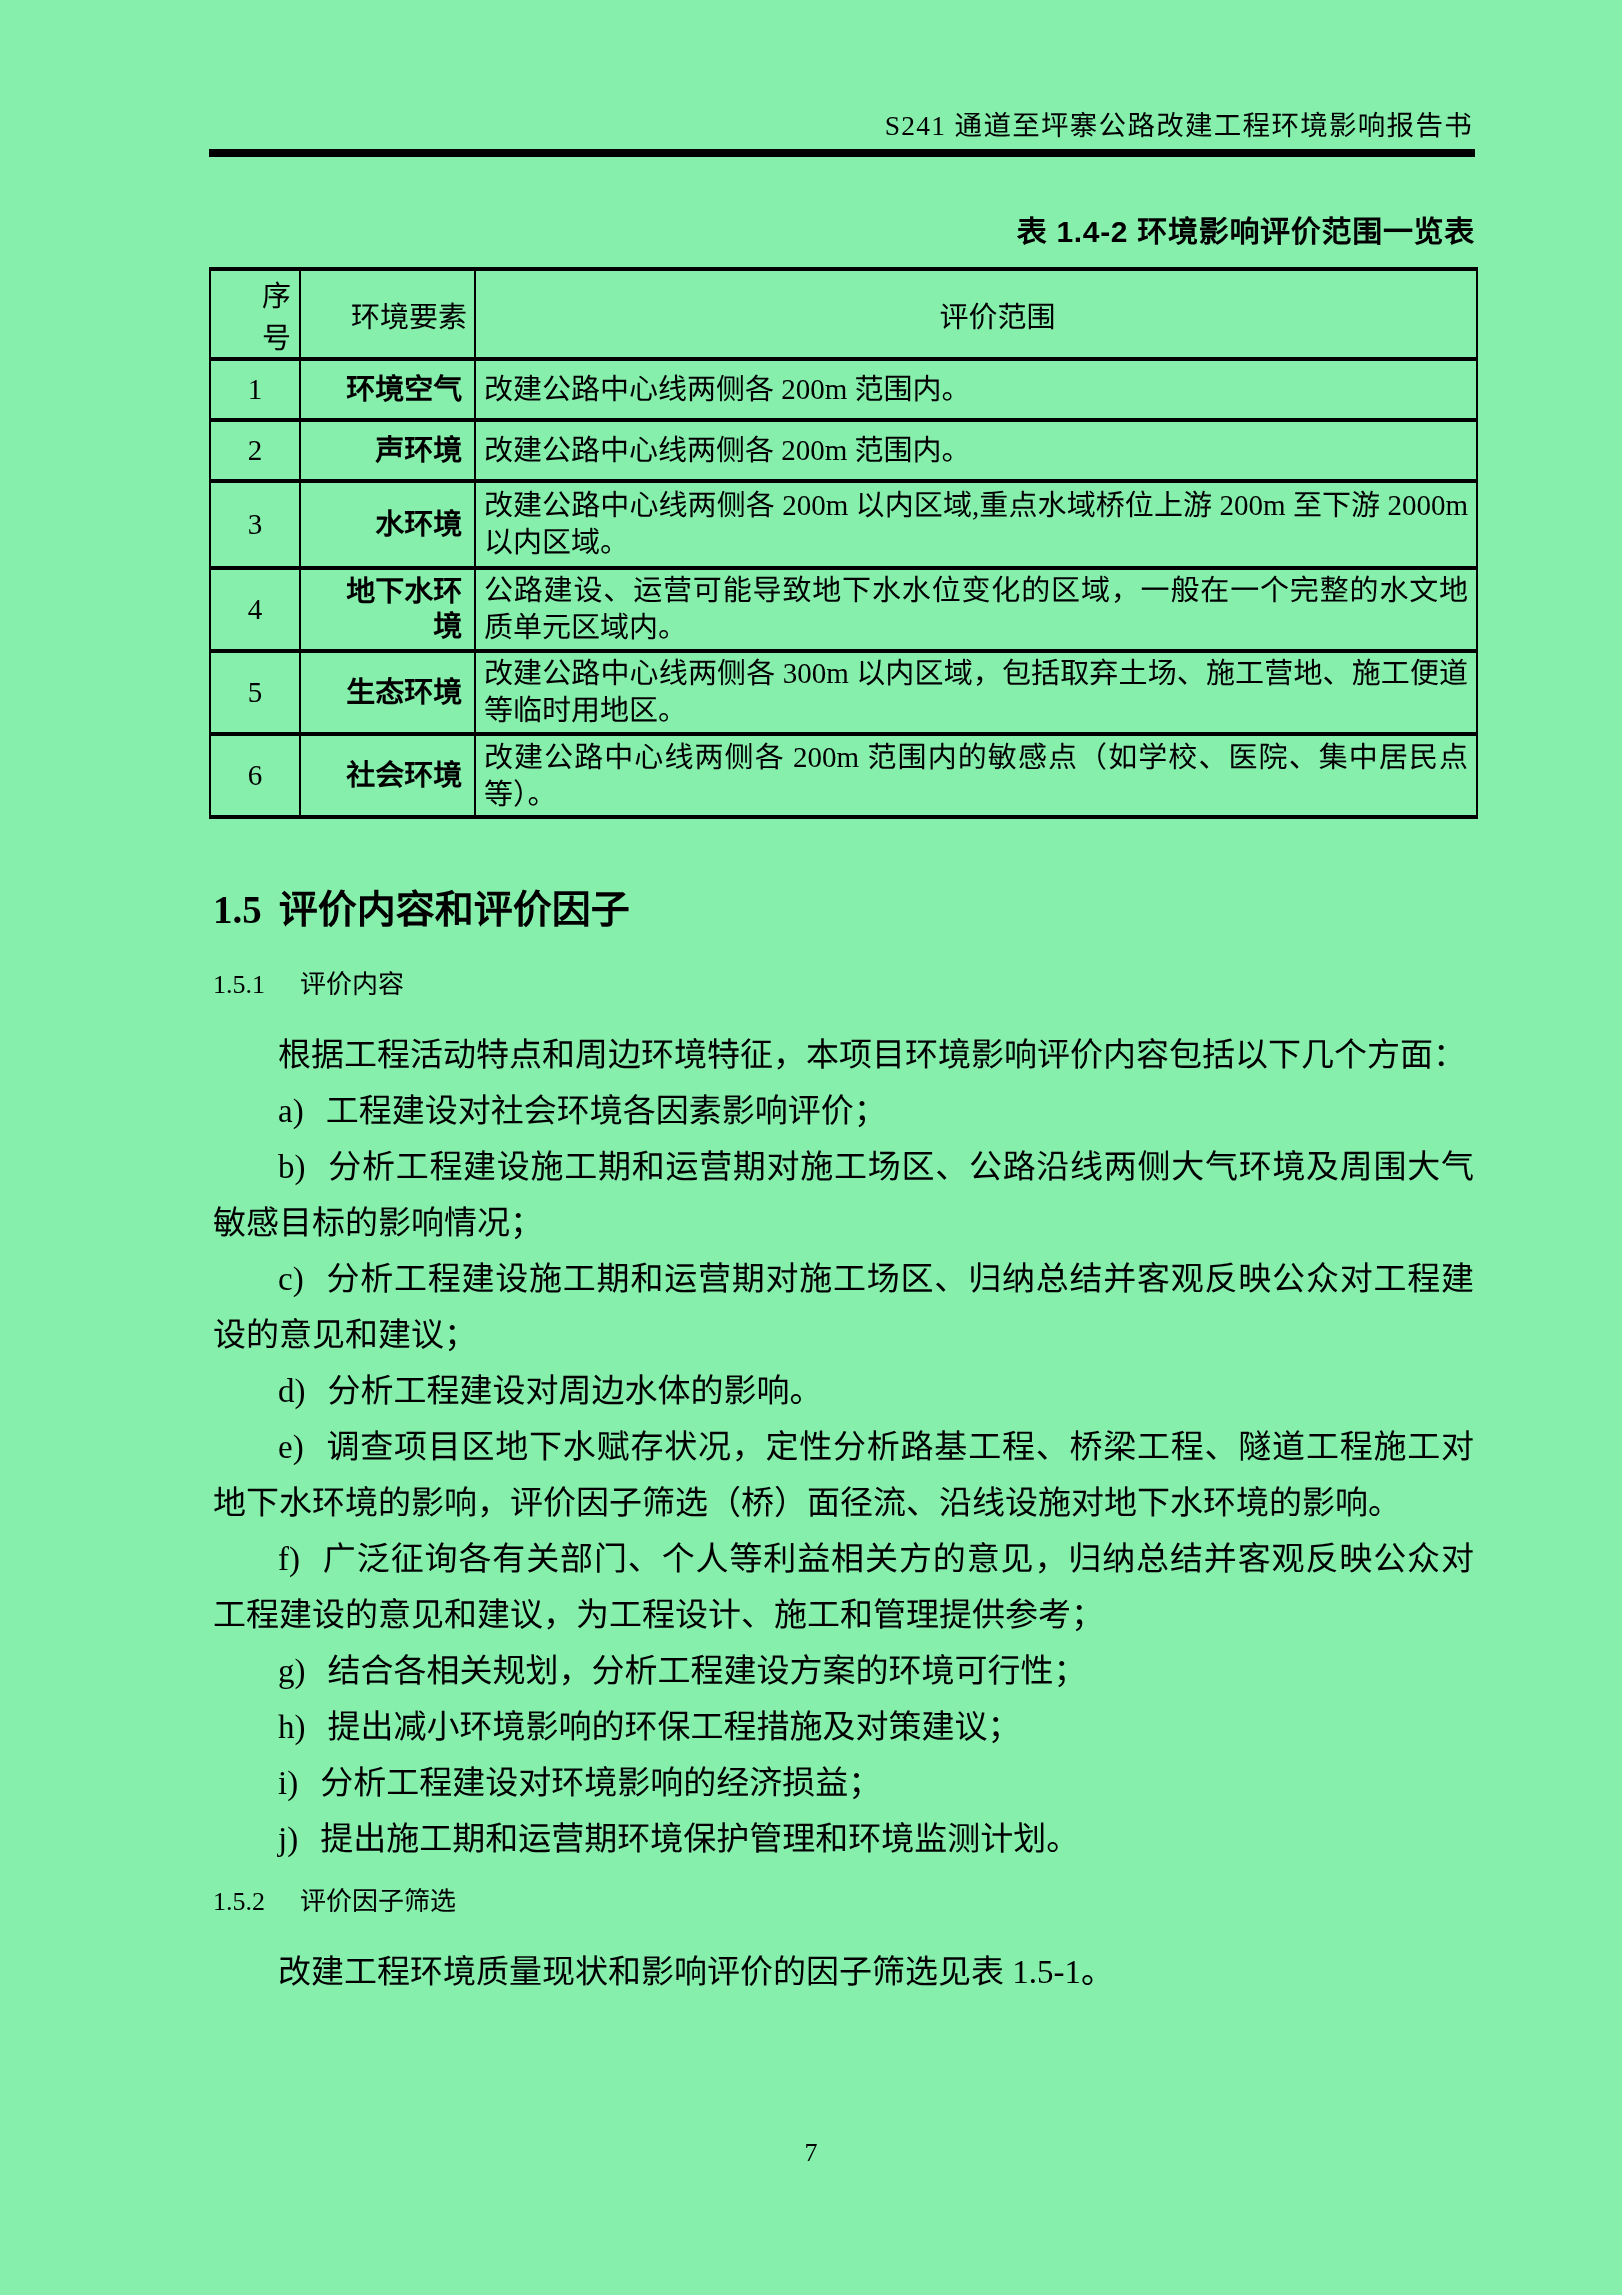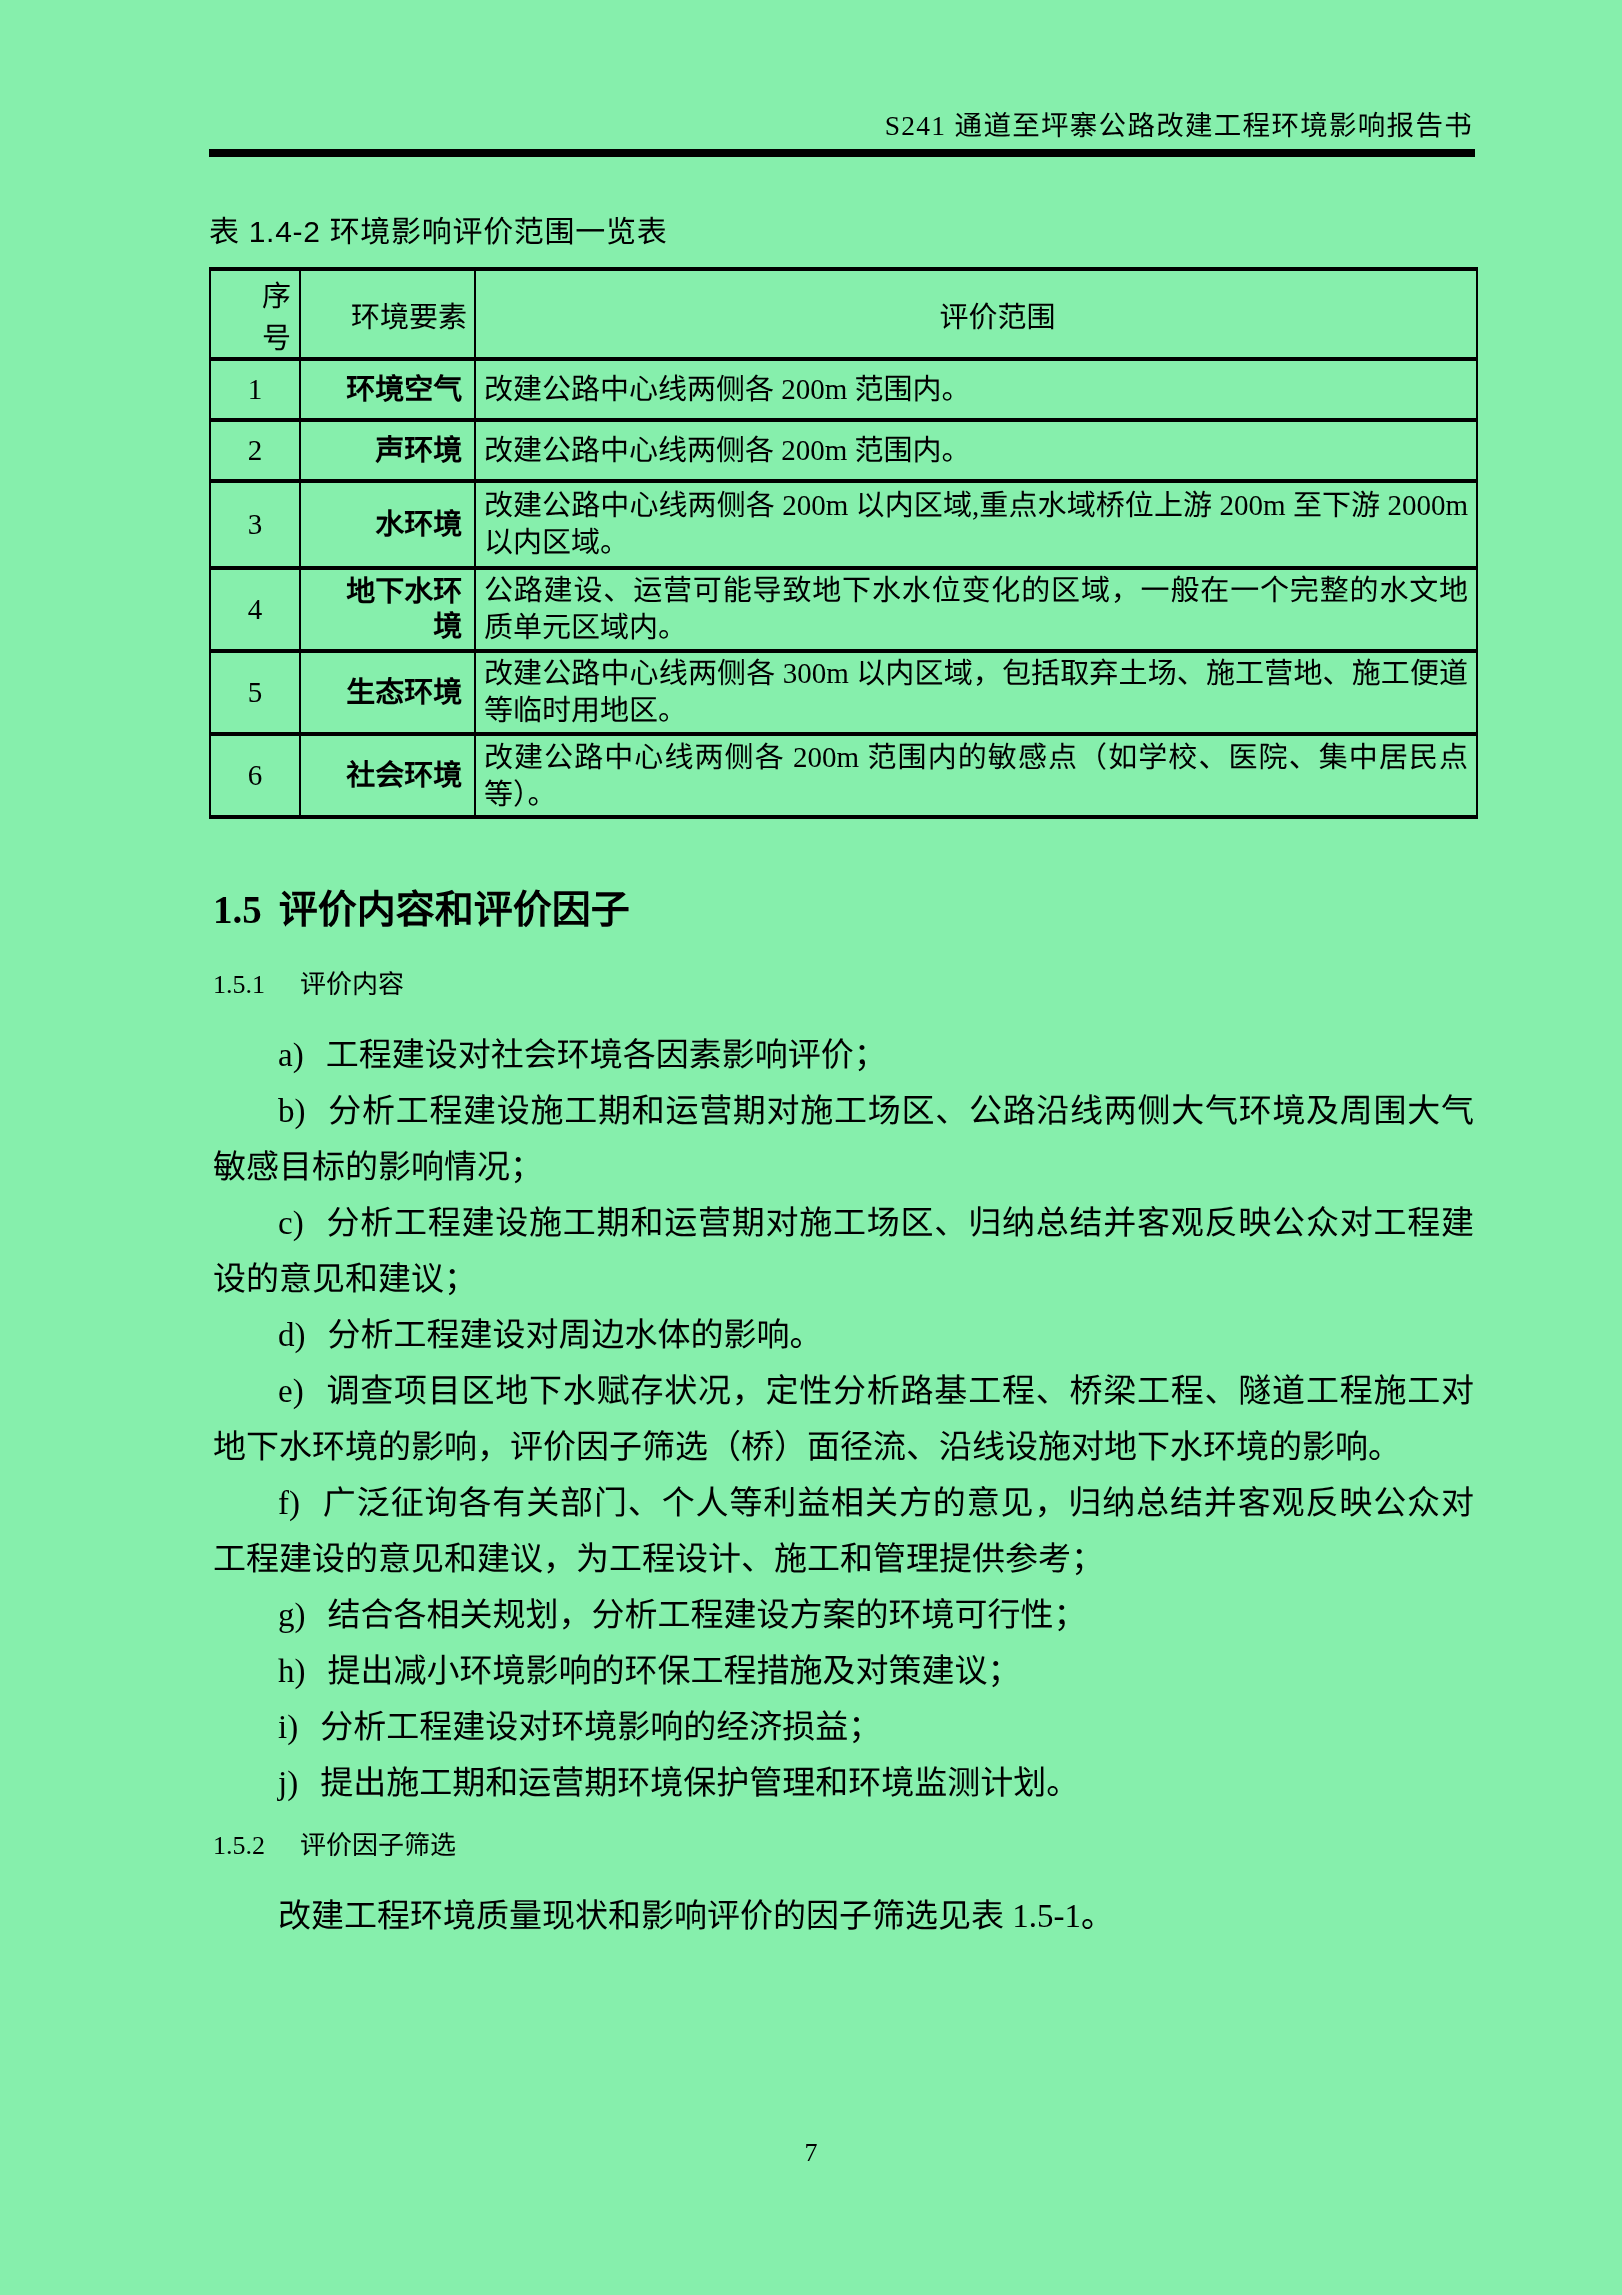--- a/index.html
+++ b/index.html
@@ -36,23 +36,23 @@
     height: 7.9px;
     background: #000000;
   }
 
   
   .table-caption {
     position: absolute;
     top: 207px;
     left: 209px;
     right: 147px;
-    text-align: left;
+    text-align: right;
     font-size: 30px;
-    font-weight: normal;
+    font-weight: bold;
     font-family: "Liberation Sans", "DejaVu Sans", sans-serif;
     letter-spacing: 0.7px;
   }
 
   
   table.scope-table {
     position: absolute;
     top: 267px;
     left: 209px;
     width: 1267px;
@@ -188,20 +188,21 @@
   <div class="body-flow">
 
     <h2 class="h-major">
       <span class="hnum">1.5</span><span>评价内容和评价因子</span>
     </h2>
 
     <h3 class="h-minor">
       <span class="hnum">1.5.1</span><span>评价内容</span>
     </h3>
 
+    <p class="body indent">根据工程活动特点和周边环境特征，本项目环境影响评价内容包括以下几个方面：</p>
 
     <p class="body item">
       <span class="ilab">a)</span><span>工程建设对社会环境各因素影响评价；</span>
     </p>
     <p class="body item">
       <span class="ilab">b)</span><span>分析工程建设施工期和运营期对施工场区、公路沿线两侧大气环境及周围大气敏感目标的影响情况；</span>
     </p>
     <p class="body item">
       <span class="ilab">c)</span><span>分析工程建设施工期和运营期对施工场区、归纳总结并客观反映公众对工程建设的意见和建议；</span>
     </p>

